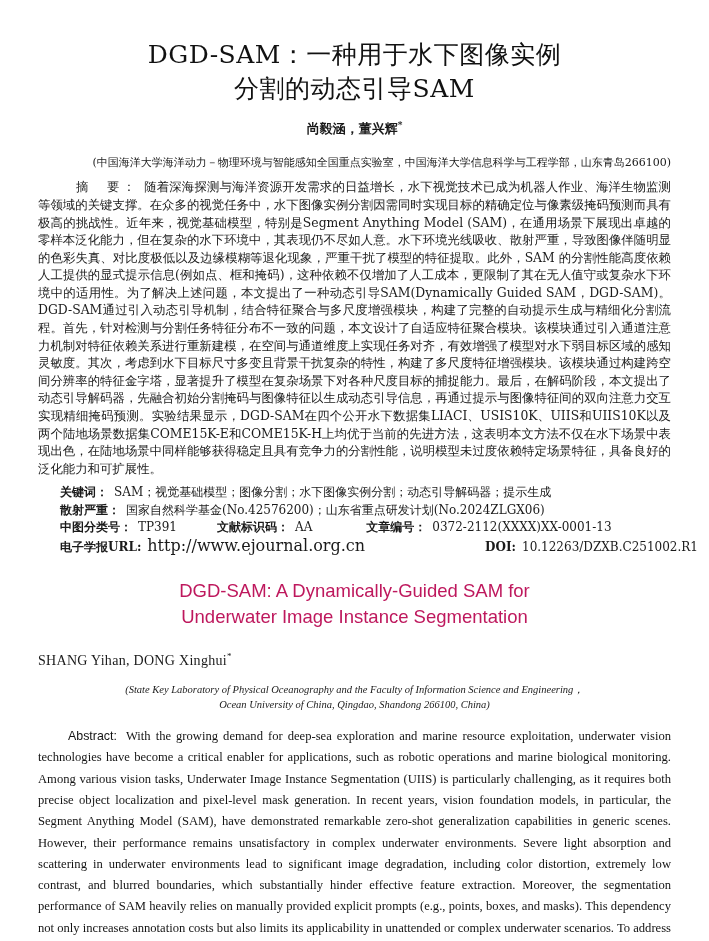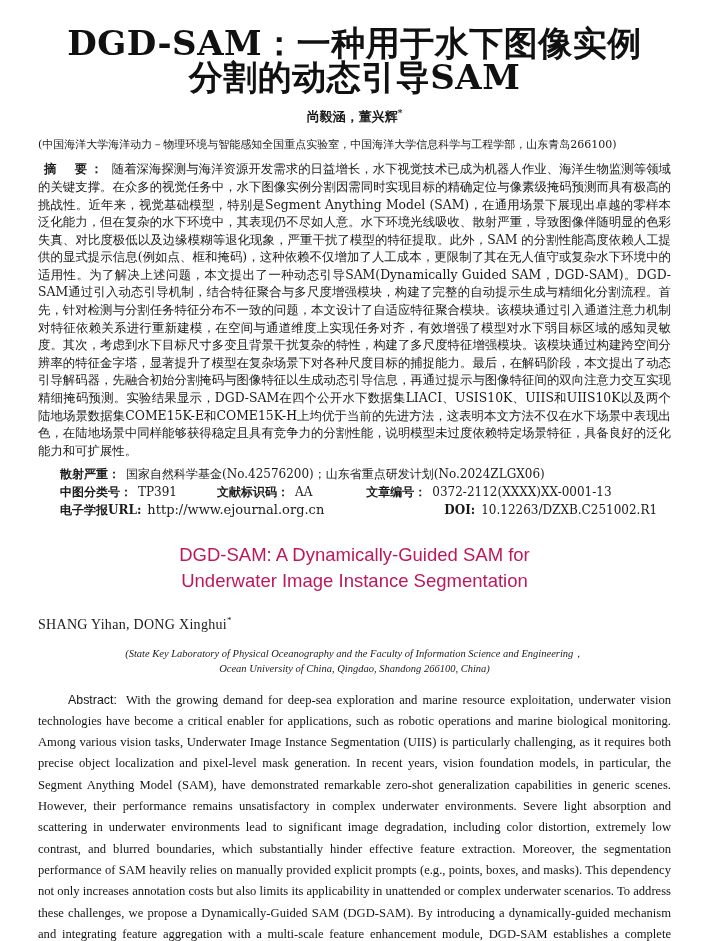--- a/index.html
+++ b/index.html
@@ -19,68 +19,68 @@
     height: 941px;
     box-sizing: border-box;
     padding: 0 38px;
     position: relative;
   }
 
   
   .cn-title {
     text-align: center;
     font-family: "DejaVu Serif", "Liberation Serif", serif;
-    font-size: 34px;
+    font-size: 25px;
     line-height: 34px;
-    font-weight: 700;
+    font-weight: 400;
     letter-spacing: 0.5px;
     color: #111;
-    padding-top: 26px;
+    padding-top: 38px;
   }
   .cn-title .line {
     display: block;
   }
 
   
   .cn-authors {
     text-align: center;
     font-size: 13px;
     line-height: 17px;
     font-weight: 700;
     margin-top: 11px;
     font-family: "DejaVu Serif", "Liberation Serif", serif;
   }
   .cn-authors .sup {
     font-size: 9px;
     vertical-align: super;
   }
   .cn-affil {
-    text-align: left;
+    text-align: right;
     font-size: 11px;
     line-height: 15px;
-    margin-top: 12px;
+    margin-top: 18px;
     font-family: "DejaVu Serif", "Liberation Serif", serif;
     color: #1a1a1a;
   }
 
   
   .cn-abstract {
     margin-top: 8px;
     font-size: 12.4px;
     line-height: 17.6px;
     text-align: justify;
     text-justify: inter-ideograph;
     font-family: "DejaVu Serif", "Liberation Serif", serif;
     text-indent: 0;
     letter-spacing: 0px;
   }
   .cn-abstract .lead {
-    font-weight: 700;
+    font-weight: 400;
     letter-spacing: 3px;
-    margin-left: 6px;
+    margin-left: 38px;
     margin-right: 6px;
   }
 
   
   .meta-block {
     margin-top: 7px;
     font-size: 12px;
     line-height: 17.5px;
     font-family: "DejaVu Serif", "Liberation Serif", serif;
   }
@@ -90,21 +90,21 @@
     padding-left: 22px;
   }
   .meta-label {
     font-weight: 700;
   }
   .meta-val {
     font-weight: 400;
     margin-left: 6px;
   }
   .meta-val.small {
-    font-size: 13px;
+    font-size: 16px;
   }
   .meta-row .seg2 {
     margin-left: 40px;
   }
   .meta-row .seg3 {
     margin-left: 54px;
     text-align: right;
   }
   .meta-row .seg-doi {
     margin-left: 120px;
@@ -178,20 +178,23 @@
     <span>尚毅涵，董兴辉</span><span class="sup">*</span>
   </div>
   <div class="cn-affil">(中国海洋大学海洋动力－物理环境与智能感知全国重点实验室，中国海洋大学信息科学与工程学部，山东青岛266100)</div>
 
   <div class="cn-abstract">
     <span class="lead">摘　要：</span><span>随着深海探测与海洋资源开发需求的日益增长，水下视觉技术已成为机器人作业、海洋生物监测等领域的关键支撑。在众多的视觉任务中，水下图像实例分割因需同时实现目标的精确定位与像素级掩码预测而具有极高的挑战性。近年来，视觉基础模型，特别是Segment Anything Model (SAM)，在通用场景下展现出卓越的零样本泛化能力，但在复杂的水下环境中，其表现仍不尽如人意。水下环境光线吸收、散射严重，导致图像伴随明显的色彩失真、对比度极低以及边缘模糊等退化现象，严重干扰了模型的特征提取。此外，SAM 的分割性能高度依赖人工提供的显式提示信息(例如点、框和掩码)，这种依赖不仅增加了人工成本，更限制了其在无人值守或复杂水下环境中的适用性。为了解决上述问题，本文提出了一种动态引导SAM(Dynamically Guided SAM，DGD-SAM)。DGD-SAM通过引入动态引导机制，结合特征聚合与多尺度增强模块，构建了完整的自动提示生成与精细化分割流程。首先，针对检测与分割任务特征分布不一致的问题，本文设计了自适应特征聚合模块。该模块通过引入通道注意力机制对特征依赖关系进行重新建模，在空间与通道维度上实现任务对齐，有效增强了模型对水下弱目标区域的感知灵敏度。其次，考虑到水下目标尺寸多变且背景干扰复杂的特性，构建了多尺度特征增强模块。该模块通过构建跨空间分辨率的特征金字塔，显著提升了模型在复杂场景下对各种尺度目标的捕捉能力。最后，在解码阶段，本文提出了动态引导解码器，先融合初始分割掩码与图像特征以生成动态引导信息，再通过提示与图像特征间的双向注意力交互实现精细掩码预测。实验结果显示，DGD-SAM在四个公开水下数据集LIACI、USIS10K、UIIS和UIIS10K以及两个陆地场景数据集COME15K-E和COME15K-H上均优于当前的先进方法，这表明本文方法不仅在水下场景中表现出色，在陆地场景中同样能够获得稳定且具有竞争力的分割性能，说明模型未过度依赖特定场景特征，具备良好的泛化能力和可扩展性。</span>
   </div>
 
   <div class="meta-block">
 
+    <div class="meta-row">
+      <span class="meta-label">关键词：</span><span class="meta-val">SAM；视觉基础模型；图像分割；水下图像实例分割；动态引导解码器；提示生成</span>
+    </div>
 
     <div class="meta-row">
       <span class="meta-label">散射严重：</span><span class="meta-val">国家自然科学基金(No.42576200)；山东省重点研发计划(No.2024ZLGX06)</span>
     </div>
 
     <div class="meta-row">
       <span class="meta-label">中图分类号：</span><span class="meta-val">TP391</span><span class="meta-label seg2">文献标识码：</span><span class="meta-val">AA</span><span class="meta-label seg3">文章编号：</span><span class="meta-val">0372-2112(XXXX)XX-0001-13</span>
     </div>
 
     <div class="meta-row">

